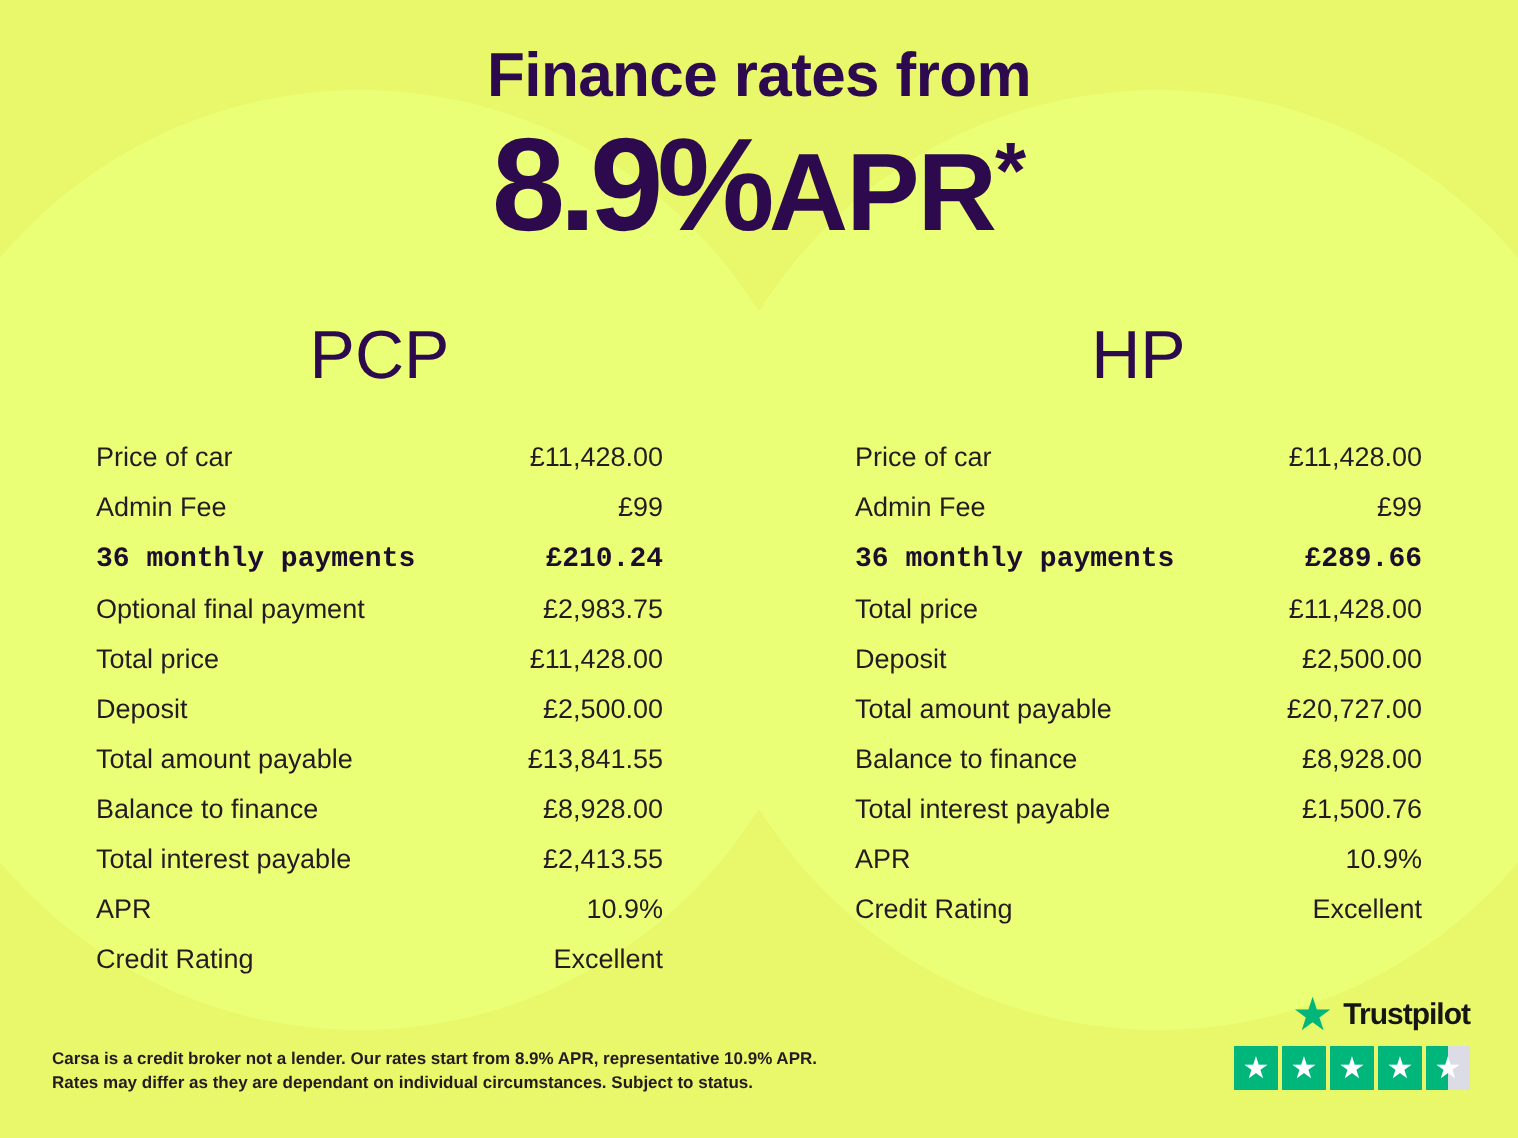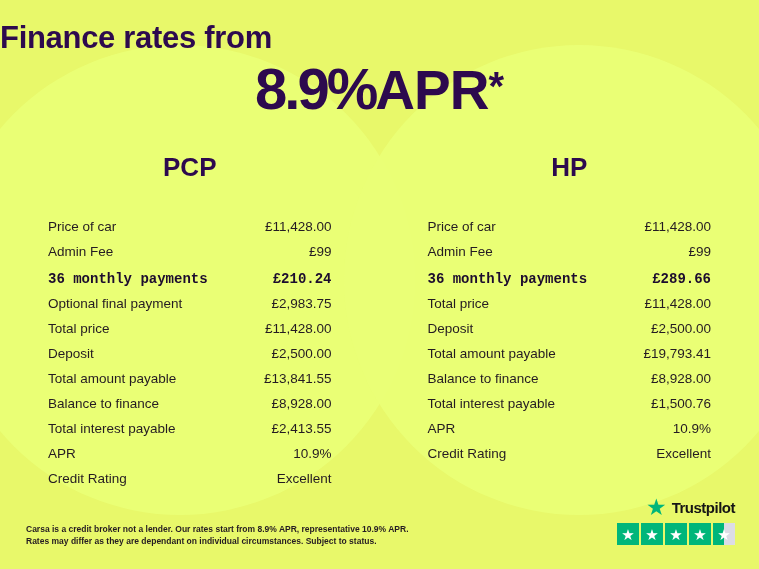--- a/index.html
+++ b/index.html
@@ -38,38 +38,38 @@
     right: -55px;
     top: 45px;
   }
   .content {
     position: relative;
     z-index: 3;
     width: 759px;
     height: 569px;
   }
   .headline {
-    text-align: left;
+    text-align: center;
     color: #2d0a4e;
     font-weight: bold;
     font-size: 31px;
     letter-spacing: -0.3px;
     padding-top: 22px;
     line-height: 1.05;
   }
   .bigrate {
     text-align: center;
     color: #2d0a4e;
     font-weight: bold;
     line-height: 0.95;
     margin-top: 6px;
     white-space: nowrap;
   }
   .bigrate .num {
-    font-size: 58px;
+    font-size: 66px;
     letter-spacing: -3px;
   }
   .bigrate .apr {
     font-size: 55px;
     letter-spacing: -1px;
   }
   .bigrate .star {
     font-size: 40px;
     vertical-align: top;
     position: relative;
@@ -79,23 +79,23 @@
     display: flex;
     margin-top: 36px;
   }
   .col {
     width: 50%;
     box-sizing: border-box;
   }
   .col-title {
     text-align: center;
     color: #2d0a4e;
-    font-size: 26px;
-    font-weight: bold;
-    margin-bottom: 32px;
+    font-size: 34px;
+    font-weight: normal;
+    margin-bottom: 18px;
   }
   .rows {
     padding: 0 48px;
   }
   .row {
     display: flex;
     justify-content: space-between;
     color: #241b22;
     font-size: 13.5px;
     line-height: 22px;
@@ -257,21 +257,21 @@
           <div class="row">
             <span class="label">Total price</span>
             <span class="value">£11,428.00</span>
           </div>
           <div class="row">
             <span class="label">Deposit</span>
             <span class="value">£2,500.00</span>
           </div>
           <div class="row">
             <span class="label">Total amount payable</span>
-            <span class="value">£19,793.41</span>
+            <span class="value">£20,727.00</span>
           </div>
           <div class="row">
             <span class="label">Balance to finance</span>
             <span class="value">£8,928.00</span>
           </div>
           <div class="row">
             <span class="label">Total interest payable</span>
             <span class="value">£1,500.76</span>
           </div>
           <div class="row">

